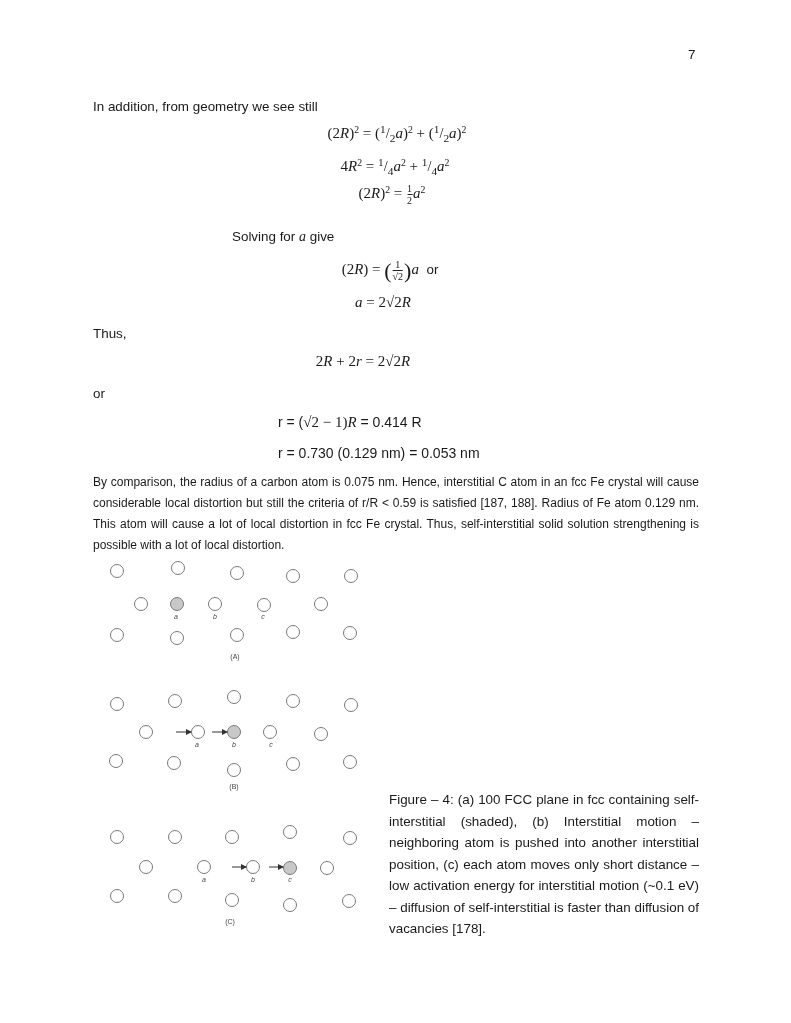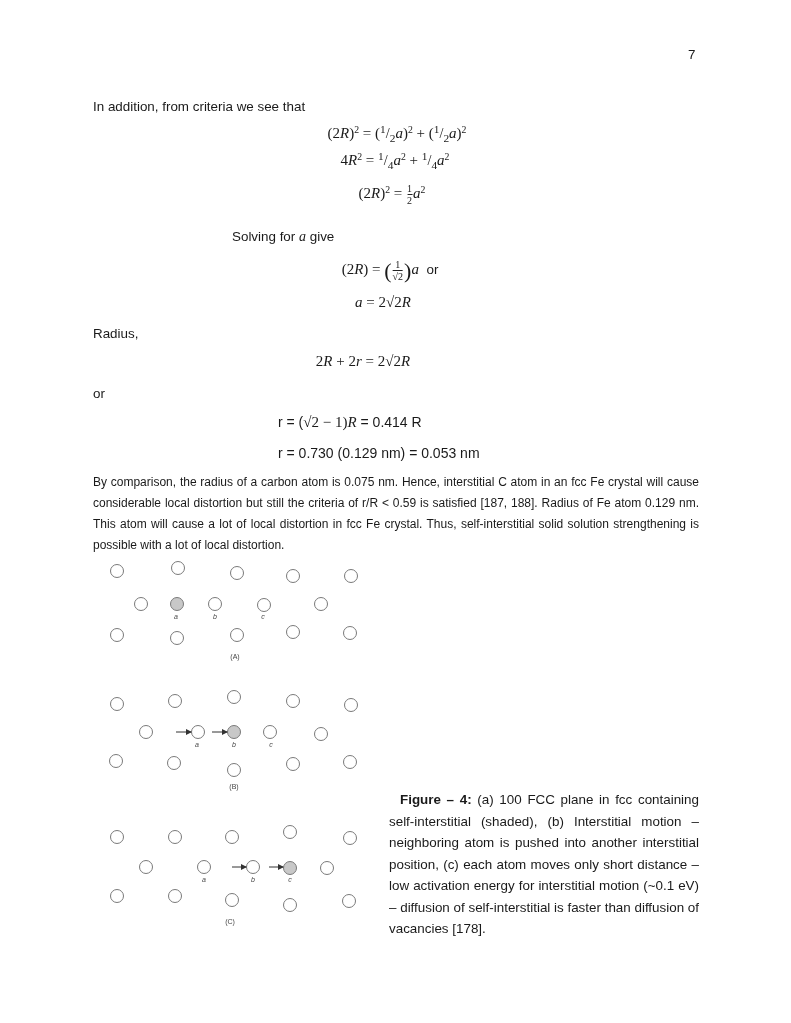--- a/index.html
+++ b/index.html
@@ -15,49 +15,49 @@
   .sfrac .n { font-size: 0.8em; vertical-align: 0.45em; }
   .sfrac .d { font-size: 0.8em; vertical-align: -0.35em; }
   .vfrac { display: inline-flex; flex-direction: column; align-items: center;
            vertical-align: middle; font-size: 10px; line-height: 10px; margin: 0 1px; }
   .vfrac .bar { border-top: 1px solid #222; padding-top: 1px; }
   .paren { font-size: 22px; vertical-align: middle; line-height: 0; }
   .para { position: absolute; left: 93px; width: 606px; font-size: 12px;
           line-height: 21px; text-align: justify; }
   .caption { position: absolute; left: 389px; top: 789px; width: 310px;
              font-size: 13.4px; line-height: 21.5px; text-align: justify; }
-  .caption b { font-weight: bold; margin-left: 11px; }
+  .caption b { font-weight: normal; }
   svg text { font-family: "Liberation Sans", sans-serif; }
 </style>
 </head>
 <body>
 
 <div class="abs body-text" style="left:688px; top:44px;">7</div>
 
-<div class="abs body-text" style="left:93px; top:96px;">In addition, from criteria we see that</div>
+<div class="abs body-text" style="left:93px; top:96px;">In addition, from geometry we see still</div>
 
 <div class="abs math center" style="left:397px; top:123px;">(2<i>R</i>)<sup>2</sup> = (<span class="sfrac"><span class="n">1</span>/<span class="d">2</span></span><i>a</i>)<sup>2</sup> + (<span class="sfrac"><span class="n">1</span>/<span class="d">2</span></span><i>a</i>)<sup>2</sup></div>
 
-<div class="abs math center" style="left:395px; top:150px;">4<i>R</i><sup>2</sup> = <span class="sfrac"><span class="n">1</span>/<span class="d">4</span></span><i>a</i><sup>2</sup> + <span class="sfrac"><span class="n">1</span>/<span class="d">4</span></span><i>a</i><sup>2</sup></div>
+<div class="abs math center" style="left:395px; top:156px;">4<i>R</i><sup>2</sup> = <span class="sfrac"><span class="n">1</span>/<span class="d">4</span></span><i>a</i><sup>2</sup> + <span class="sfrac"><span class="n">1</span>/<span class="d">4</span></span><i>a</i><sup>2</sup></div>
 
 <div class="abs math center" style="left:392px; top:184px;">(2<i>R</i>)<sup>2</sup> = <span class="vfrac">
       <span>1</span>
       <span class="bar">2</span>
     </span><i>a</i><sup>2</sup></div>
 
 <div class="abs body-text" style="left:232px; top:226px;"><span>Solving for</span> <i class="math" style="font-size:14px;">a</i> <span>give</span></div>
 
 <div class="abs math center" style="left:390px; top:260px;">(2<i>R</i>) = <span class="paren">(</span><span class="vfrac">
       <span>1</span>
       <span class="bar">√2</span>
     </span><span class="paren">)</span><i>a</i>&nbsp; <span style="font-family:'Liberation Sans',sans-serif; font-size:13.4px;">or</span></div>
 
 <div class="abs math center" style="left:383px; top:294px;"><i>a</i> = 2√2<i>R</i></div>
 
-<div class="abs body-text" style="left:93px; top:323px;">Radius,</div>
+<div class="abs body-text" style="left:93px; top:323px;">Thus,</div>
 
 <div class="abs math center" style="left:363px; top:353px;">2<i>R</i> + 2<i>r</i> = 2√2<i>R</i></div>
 
 <div class="abs body-text" style="left:93px; top:383px;">or</div>
 
 <div class="abs body-text" style="left:278px; top:412px; font-size:14px;text-align:right;"><span>r = (</span><span class="math">√2 − 1)<i>R</i></span> <span>= 0.414 R</span></div>
 
 <div class="abs body-text" style="left:278px; top:443px; font-size:14px;">r = 0.730 (0.129 nm) = 0.053 nm</div>
 
 <div class="para" style="top:472px;">By comparison, the radius of a carbon atom is 0.075 nm. Hence, interstitial C atom in an fcc Fe crystal will cause considerable local distortion but still the criteria of r/R &lt; 0.59 is satisfied [187, 188]. Radius of Fe atom 0.129 nm. This atom will cause a lot of local distortion in fcc Fe crystal. Thus, self-interstitial solid solution strengthening is possible with a lot of local distortion.</div>

